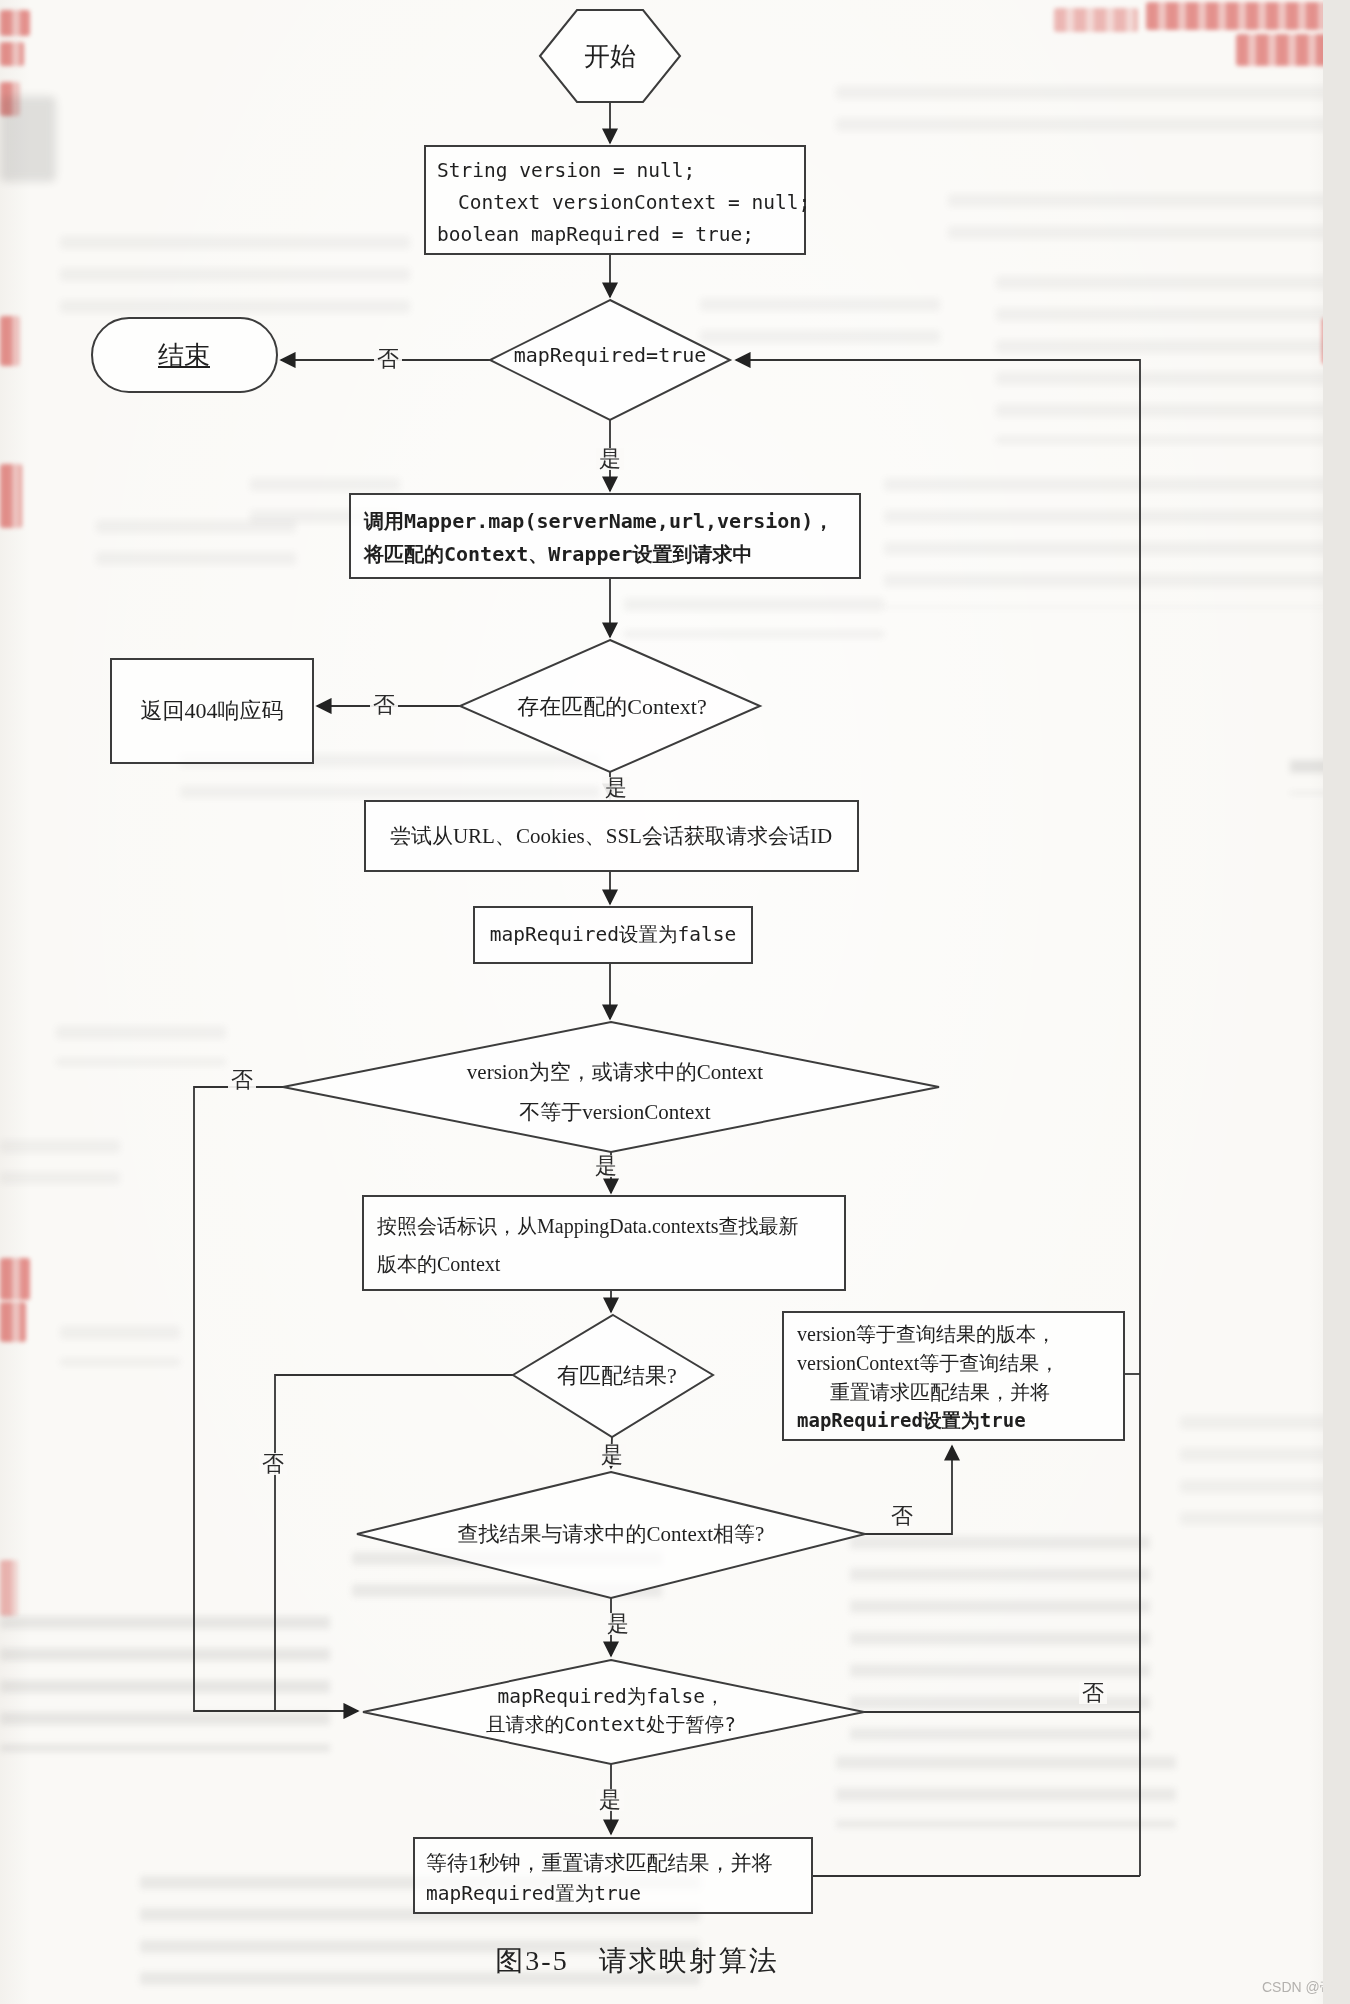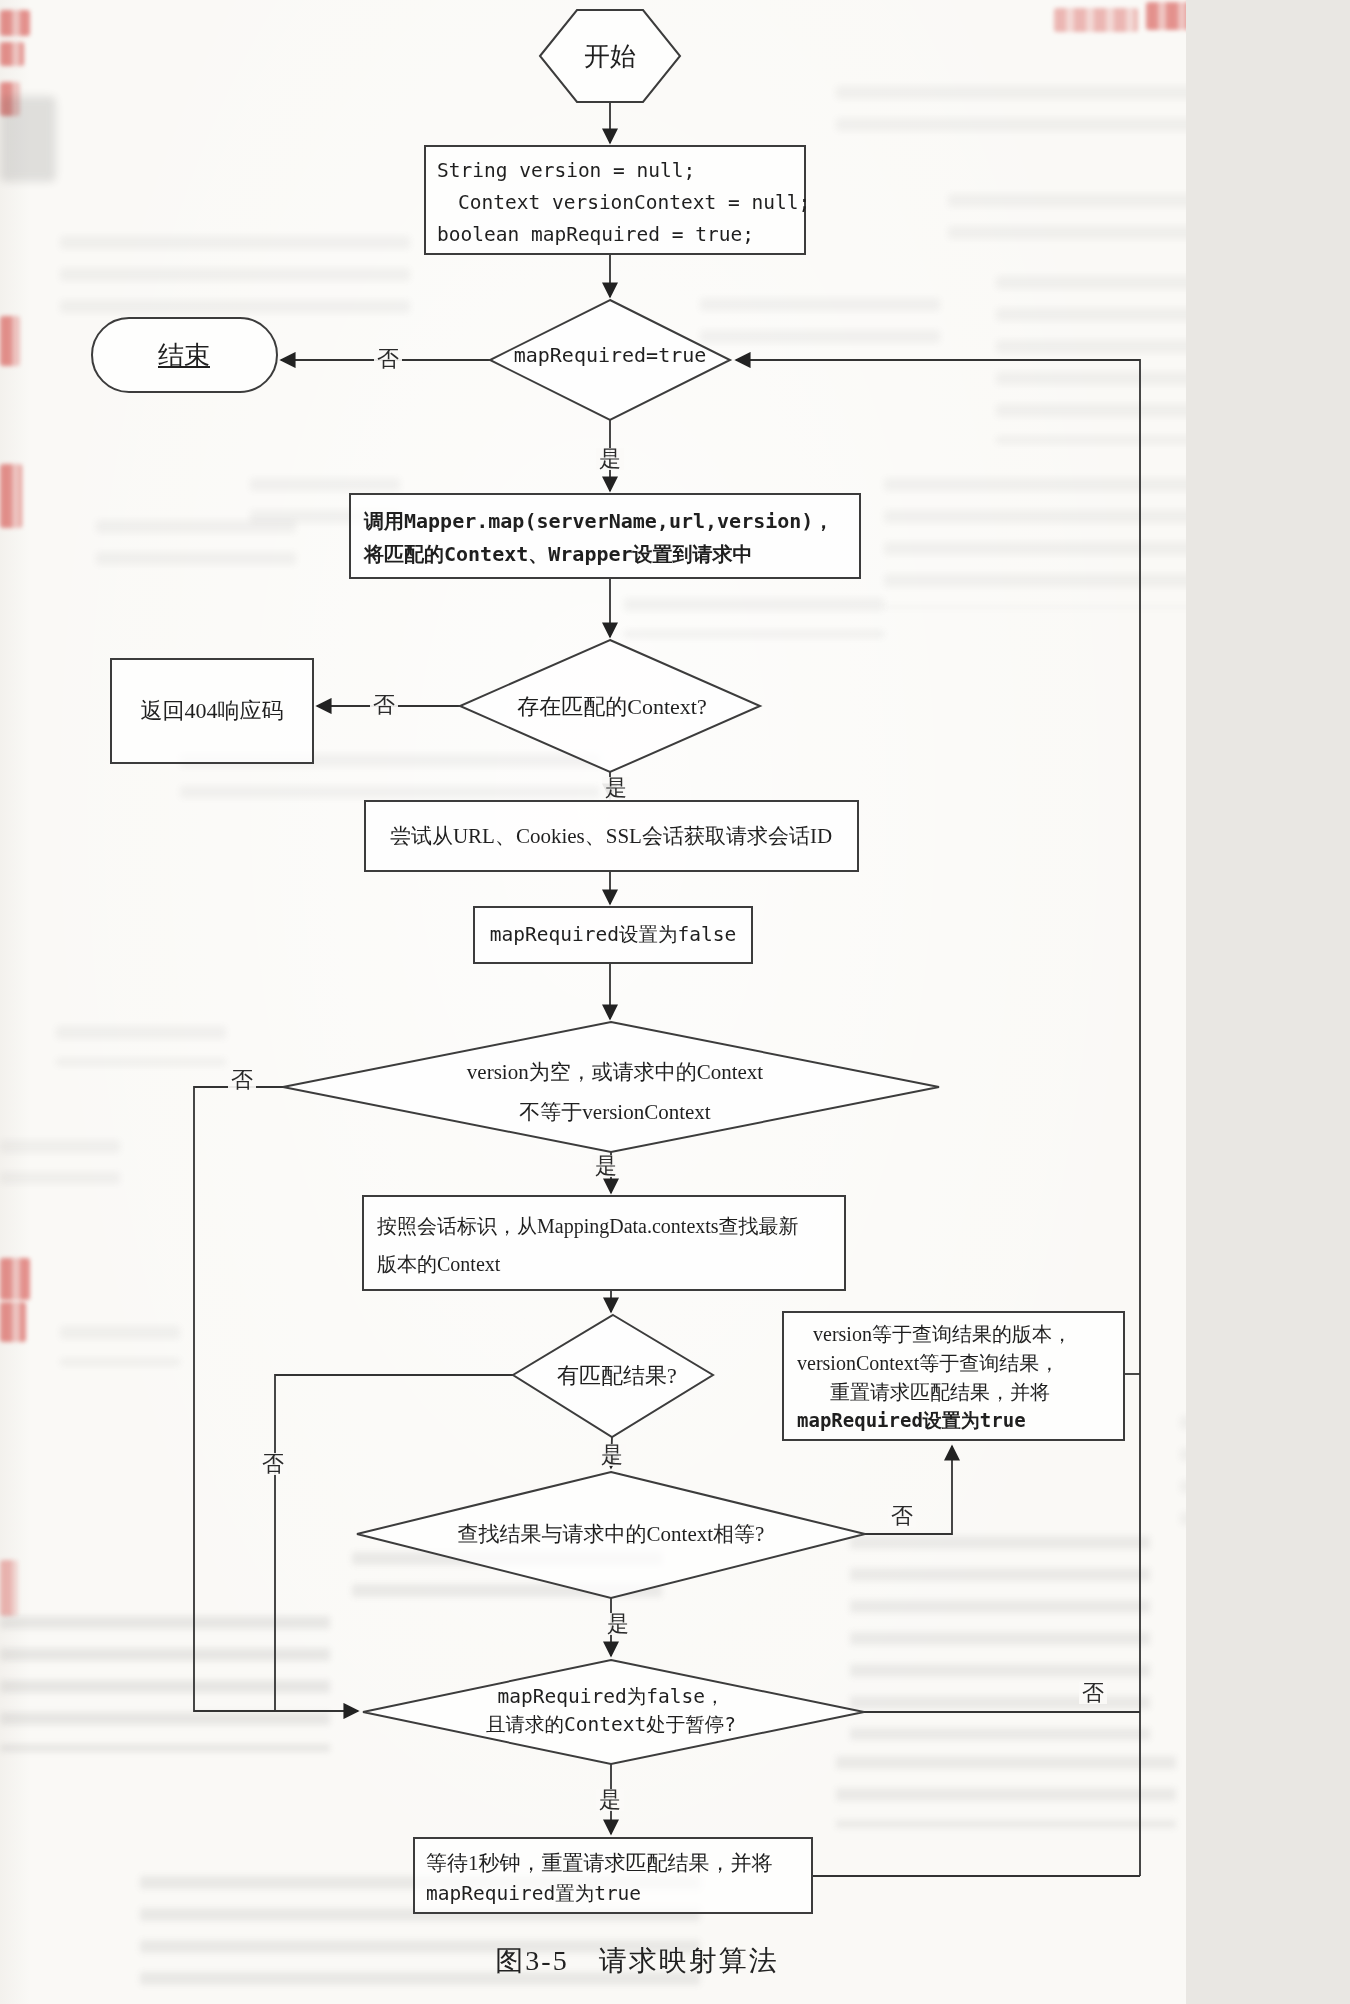--- a/index.html
+++ b/index.html
@@ -1,16 +1,16 @@
 <!DOCTYPE html>
 <html><head>
 <meta charset="utf-8">
 <style>
   html,body{margin:0;padding:0;background:#e9e7e3;}
-  #page{position:relative;width:1186px;height:2004px;overflow:hidden;
+  #page{position:relative;width:1323px;height:2004px;overflow:hidden;
         background:
           radial-gradient(ellipse at 50% 40%, rgba(255,255,255,.6), rgba(0,0,0,0) 70%),
           linear-gradient(90deg, #f3f1ed 0, #faf9f6 30px, #faf9f6 1310px, #efedea 1350px),
           #faf9f6;
         font-family:"Liberation Serif",serif;}
   
   .gh{position:absolute;pointer-events:none;}
   .g{background:repeating-linear-gradient(180deg, rgba(110,110,110,.55) 0 13px, rgba(0,0,0,0) 13px 32px);
      opacity:.13;filter:blur(3px);}
   .gd{background:rgba(60,60,60,.5);opacity:.28;filter:blur(4px);border-radius:6px;}
@@ -137,21 +137,21 @@
   <div class="t ctr code" style="left:613px;top:935px;font-size:19.5px;">mapRequired设置为false</div>
 
   <div class="t ctr serif" style="left:615px;top:1072px;font-size:21px;">version为空，或请求中的Context</div>
   <div class="t ctr serif" style="left:615px;top:1112px;font-size:21px;">不等于versionContext</div>
 
   <div class="t ly serif" style="left:377px;top:1226px;font-size:20px;">按照会话标识，从MappingData.contexts查找最新</div>
   <div class="t ly serif" style="left:377px;top:1264px;font-size:20px;">版本的Context</div>
 
   <div class="t ctr serif" style="left:617px;top:1376px;font-size:22px;">有匹配结果?</div>
 
-  <div class="t ly serif" style="left:797px;top:1334px;font-size:20px;margin-left:16px;">version等于查询结果的版本，</div>
+  <div class="t ly serif" style="left:797px;top:1334px;font-size:20px;">version等于查询结果的版本，</div>
   <div class="t ly serif" style="left:797px;top:1363px;font-size:20px;">versionContext等于查询结果，</div>
   <div class="t ly serif" style="left:797px;top:1392px;font-size:20px;margin-left:33px;">重置请求匹配结果，并将</div>
   <div class="t ly code" style="left:797px;top:1420px;font-size:19px;font-weight:bold;">mapRequired设置为true</div>
 
   <div class="t ctr serif" style="left:611px;top:1534px;font-size:21px;">查找结果与请求中的Context相等?</div>
 
   <div class="t ctr code" style="left:611px;top:1697px;font-size:19.5px;">mapRequired为false，</div>
   <div class="t ctr code" style="left:611px;top:1725px;font-size:19.5px;">且请求的Context处于暂停?</div>
 
   <div class="t ly serif" style="left:426px;top:1863px;font-size:21px;">等待1秒钟，重置请求匹配结果，并将</div>

